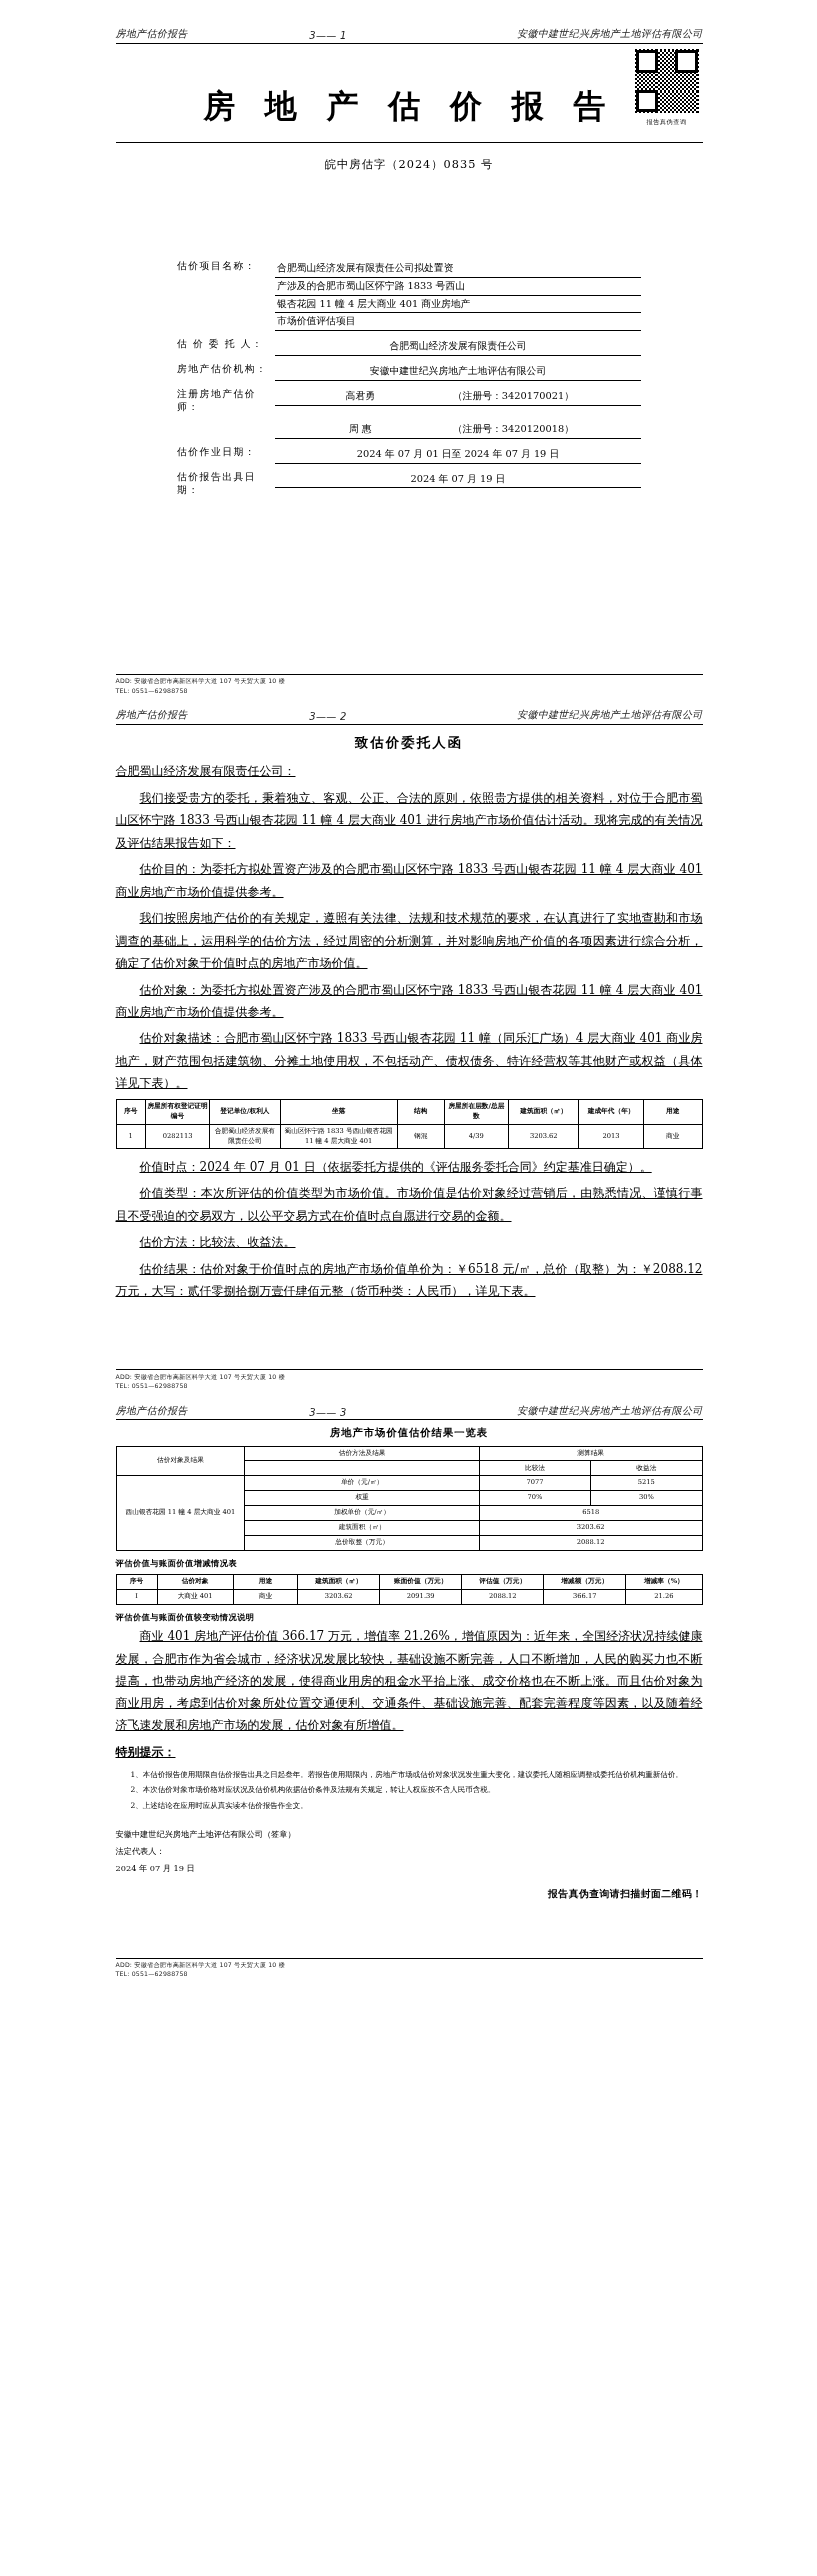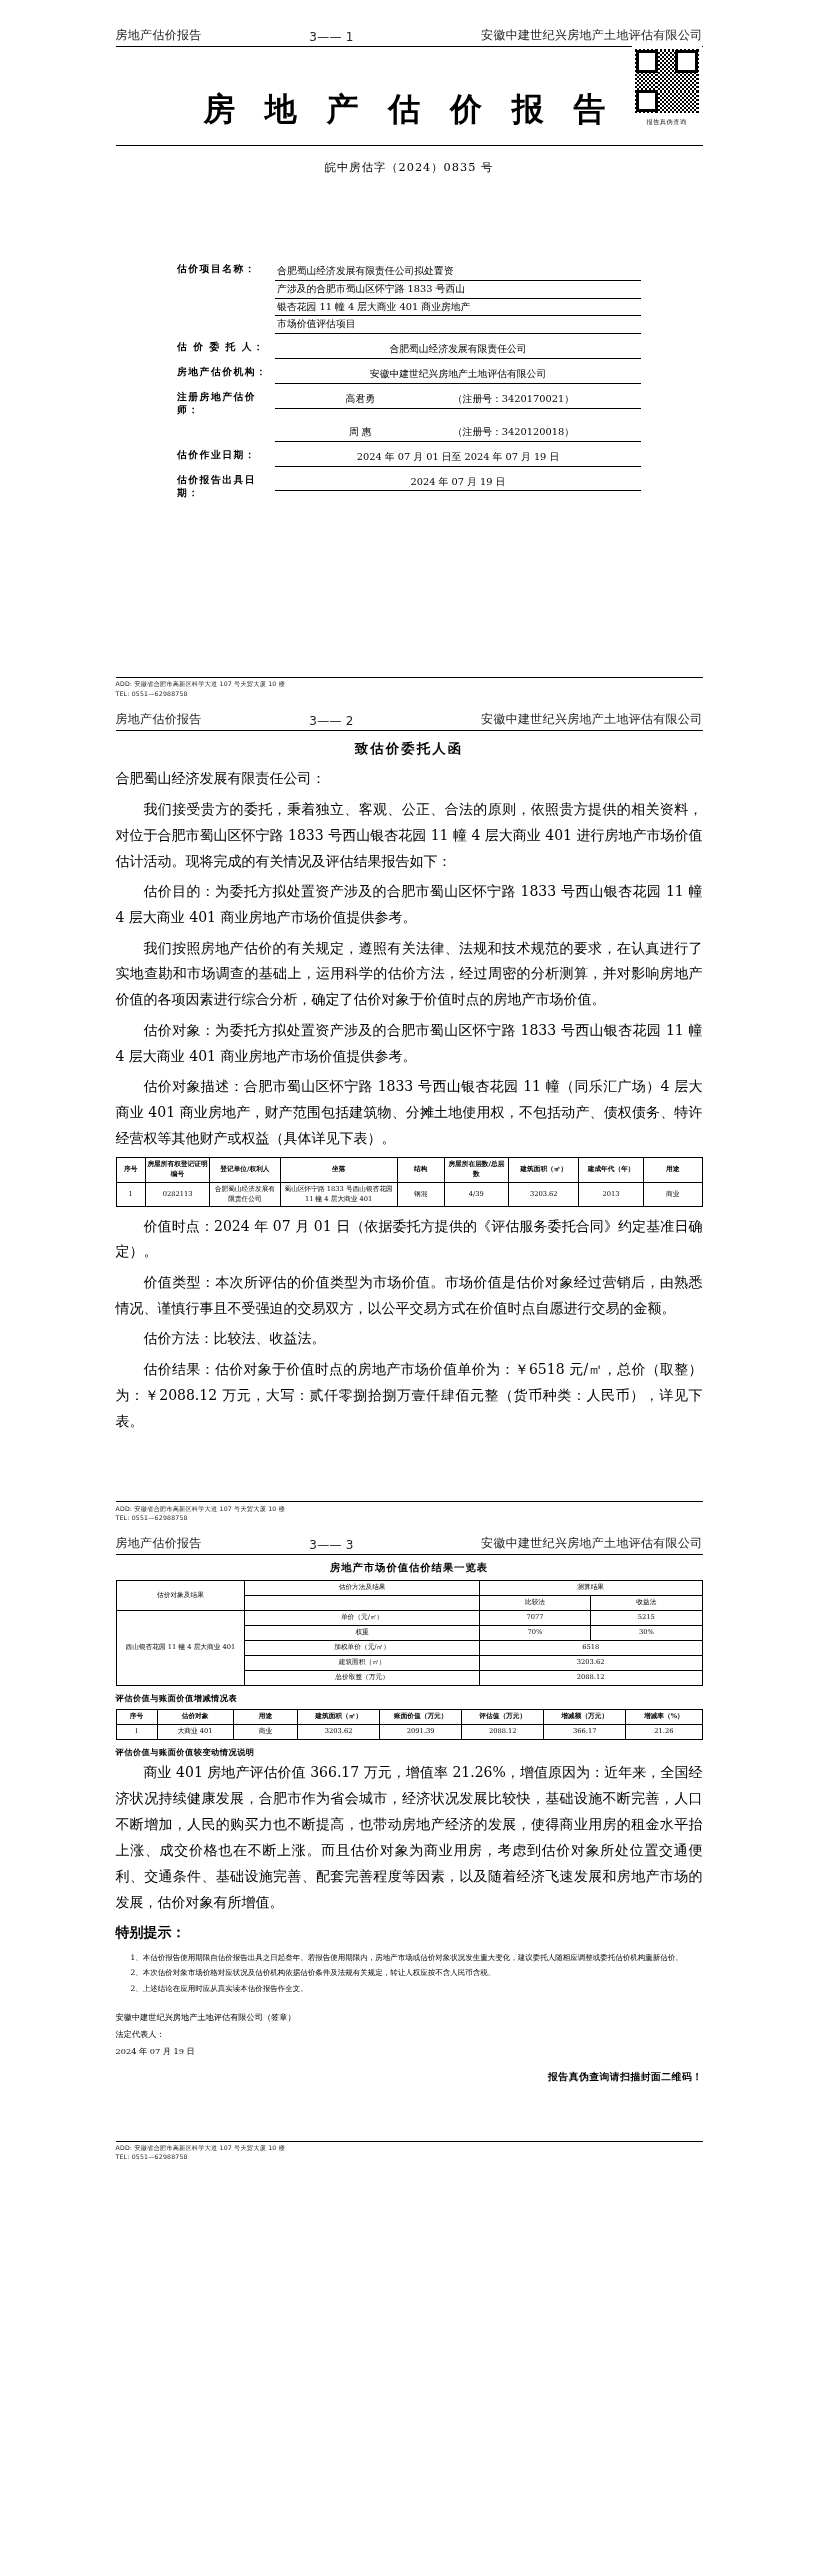--- a/index.html
+++ b/index.html
@@ -16,25 +16,26 @@
   .sheet{
     width:587px;
     margin:0 auto;
     position:relative;
   }
   
   .runhead{
     display:flex;
     align-items:flex-end;
     justify-content:space-between;
-    font-size:12px;
+    font-size:10px;
     color:#222;
     border-bottom:0.5px solid #000;
     padding-bottom:1.5px;
     letter-spacing:0.3px;
+    font-style:italic;
   }
   .runhead .left{width:33%;text-align:left;}
   .runhead .mid{width:20%;text-align:left;}
   .runhead .right{width:47%;text-align:right;}
   .runfoot{
     font-size:6.2px;
     color:#222;
     line-height:1.5;
     border-top:0.5px solid #000;
     padding-top:1.5px;
@@ -84,42 +85,43 @@
     letter-spacing:1px;
     font-family:"DejaVu Serif","Liberation Serif",serif;
   }
   .cover-block{
     margin:88px auto 0 auto;
     width:464px;
     font-size:9.8px;
     font-family:"DejaVu Serif","Liberation Serif",serif;
   }
   .cv-row{display:flex;align-items:flex-start;margin-bottom:7.2px;}
-  .cv-lab{width:98px;flex:0 0 98px;font-weight:700;letter-spacing:1.5px;}
+  .cv-lab{width:98px;flex:0 0 98px;font-weight:400;letter-spacing:1.5px;}
   .cv-val{flex:1;border-bottom:0.5px solid #000;padding:0 2.1px 1.5px 2.1px;min-height:13.4px;line-height:1.55;}
   .cv-val.center{text-align:center;}
   .cv-two{display:flex;gap:0;}
   .cv-two .a{flex:0 0 46%;text-align:center;}
   .cv-two .b{flex:1;text-align:left;padding-left:9.3px;}
   
   .sec-title{
     text-align:center;
     font-size:13.4px;
     font-weight:700;
     letter-spacing:2.1px;
     margin:9.3px 0 8.2px 0;
     font-family:"DejaVu Serif","Liberation Serif",serif;
   }
   p.body{
-    font-size:14px;
+    font-size:12px;
     line-height:1.85;
     margin:0 0 4.6px 0;
     text-align:justify;
     text-indent:2em;
     font-family:"DejaVu Serif","Liberation Serif",serif;
+    text-decoration:underline;
   }
   p.body.noind{text-indent:0;}
   
   table.t{
     width:100%;
     border-collapse:collapse;
     font-size:6.7px;
     font-family:"DejaVu Serif","Liberation Serif",serif;
     margin:5.2px 0 6.2px 0;
   }

